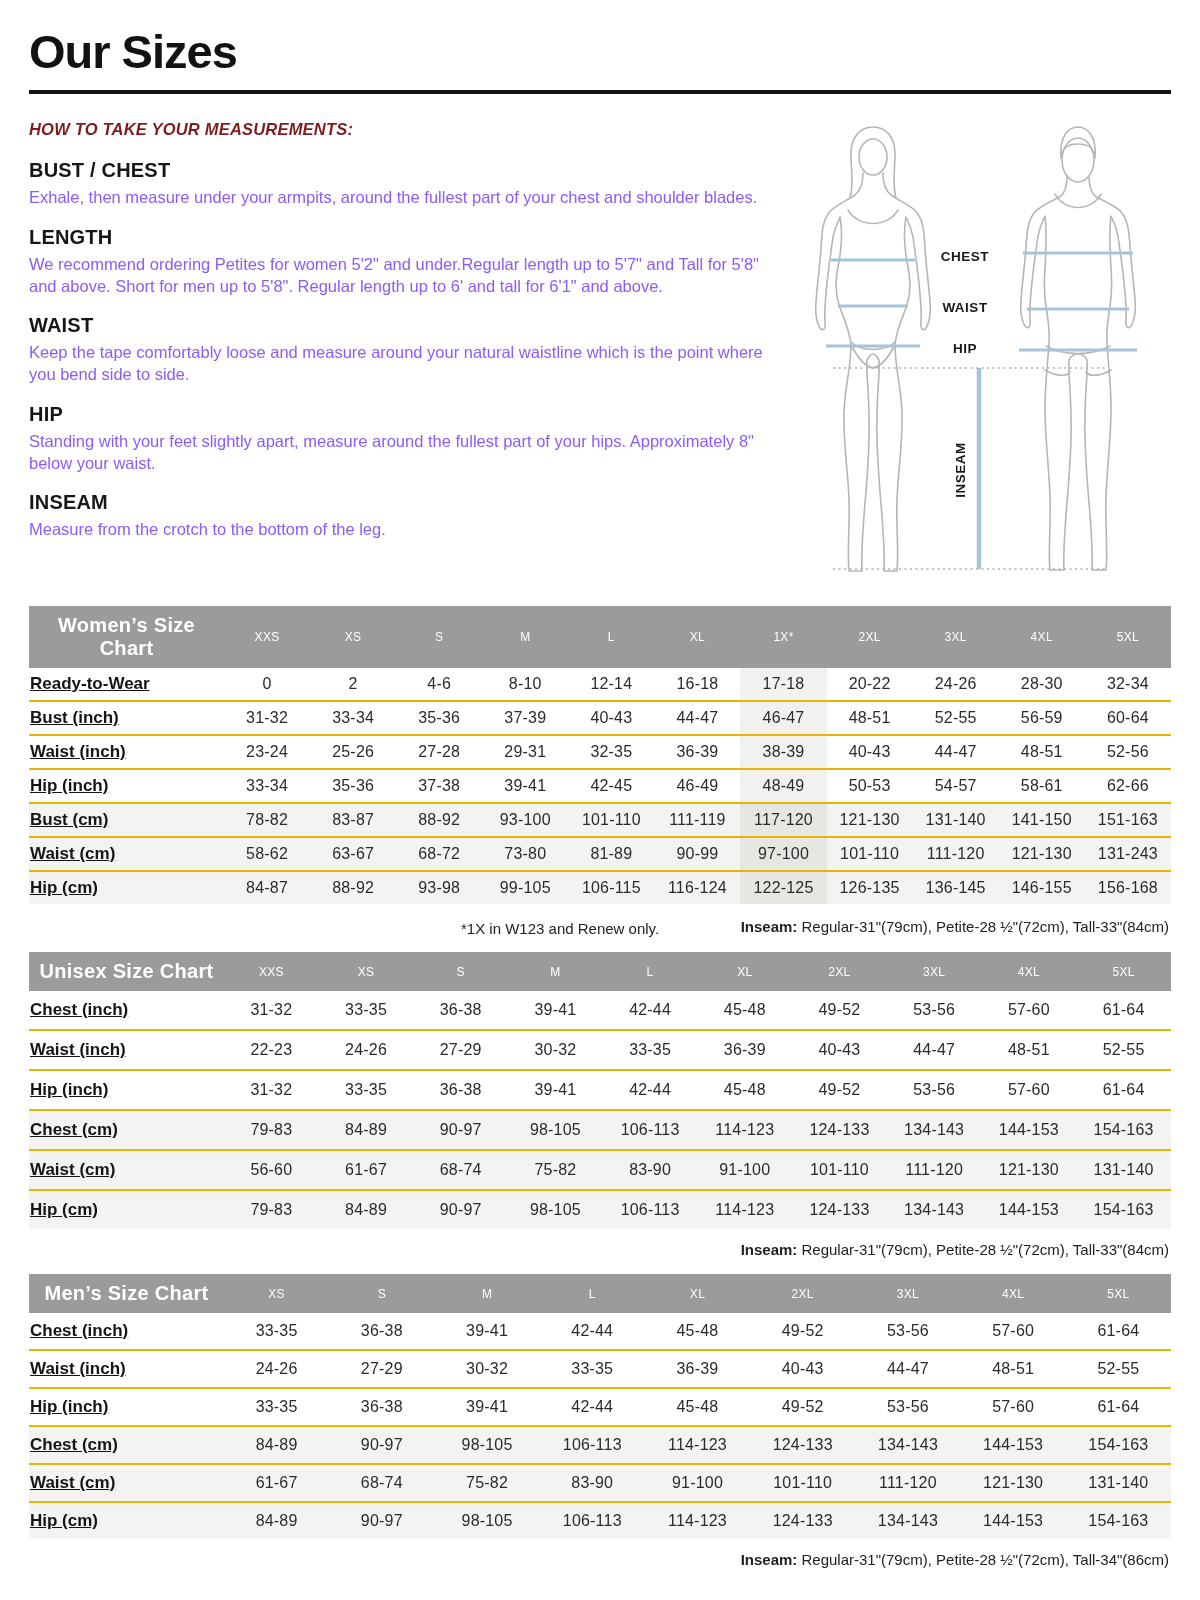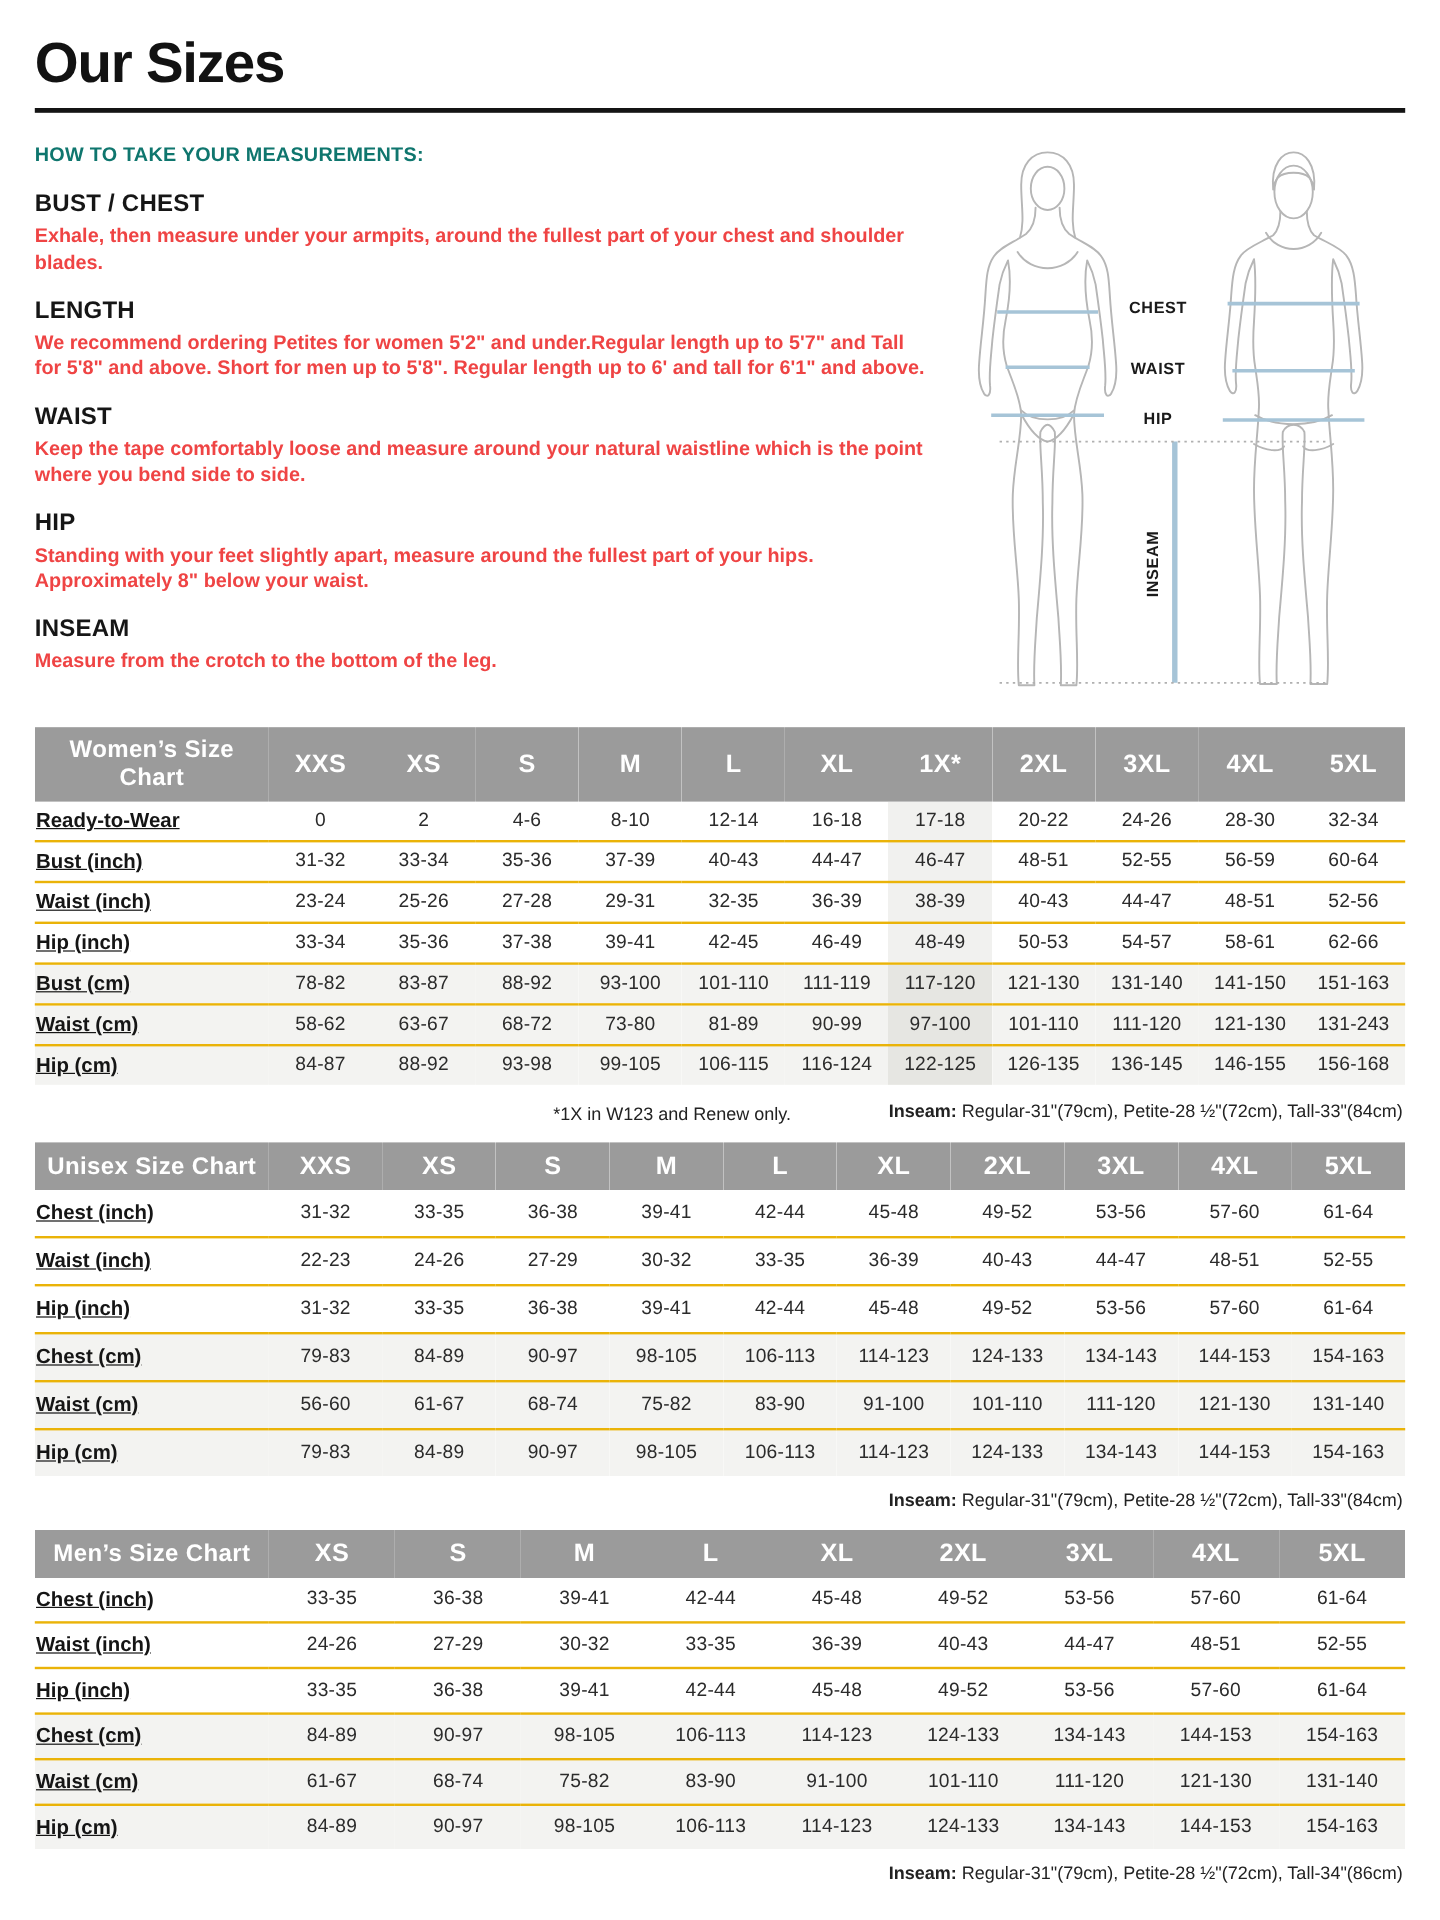--- a/index.html
+++ b/index.html
@@ -2,34 +2,34 @@
 <html><head>
 <meta charset="utf-8">
 <style>
   html,body{margin:0;padding:0;background:#ffffff;}
   body{width:1200px;font-family:"Liberation Sans","DejaVu Sans",sans-serif;color:#222;}
   .page{padding:0 29px;}
   h1.page-title{font-size:47px;font-weight:800;letter-spacing:-1px;color:#121212;margin:24px 0 11px 0;}
   .title-rule{border:none;border-top:4px solid #141414;margin:0 0 0 0;}
   .top-section{display:flex;align-items:flex-start;margin-top:26px;}
   .instructions{width:748px;flex:0 0 748px;}
-  .instructions h2{font-size:16.5px;font-weight:800;color:#0f766e;margin:0 0 20px 0;letter-spacing:.2px;}
+  .instructions h2{font-size:16.5px;font-weight:800;color:#7f1d1d;margin:0 0 20px 0;letter-spacing:.2px;font-style:italic;}
   .measure-section{margin-bottom:17px;}
   .measure-section h3{font-size:20px;font-weight:800;color:#161616;margin:0 0 5px 0;letter-spacing:.2px;}
-  .measure-section p{font-size:16.5px;line-height:1.32;color:#ef4444;margin:0;font-weight:bold;}
+  .measure-section p{font-size:16.5px;line-height:1.32;color:#8b5cf6;margin:0;}
   .figure-wrap{margin-left:auto;width:378px;text-align:center;}
   .figure-wrap svg{display:block;}
   .fig-outline{fill:none;stroke:#b6b6b6;stroke-width:1.6;stroke-linecap:round;stroke-linejoin:round;}
   .fig-line{stroke-width:3;stroke-linecap:butt;}
   .fig-dotted{stroke:#b0b0b0;stroke-width:1.4;stroke-dasharray:2 3.5;}
   .fig-label{font-family:"Liberation Sans",sans-serif;font-size:13.5px;font-weight:700;fill:#1a1a1a;letter-spacing:.5px;}
   .tables{margin-top:16px;}
   table.size-table{width:100%;border-collapse:collapse;table-layout:fixed;}
   table.size-table th,table.size-table td{text-align:center;overflow:hidden;}
-  table.size-table thead th{background:#9b9b9b;color:#ffffff;font-size:21px;font-weight:700;padding:8px 2px;letter-spacing:.3px;}
+  table.size-table thead th{background:#9b9b9b;color:#ffffff;font-size:12px;font-weight:400;padding:8px 2px;letter-spacing:.3px;}
   table.size-table thead th.t-title{font-size:20px;font-weight:700;}
   table.size-table tbody th{font-size:17px;font-weight:800;color:#151515;text-align:left;padding-right:24px;text-decoration:underline;}
   table.size-table tbody td{font-size:16px;color:#2b2b2b;letter-spacing:.2px;}
   table.size-table tbody tr{border-top:2px solid #eab308;}
   table.size-table tbody tr:first-child{border-top:none;}
   table.size-table tbody tr.gray{background:#f3f3f1;padding-left:12px;}
   table.size-table tbody td.hl{background:rgba(95,95,82,0.09);}
   .w-rows tbody th,.w-rows tbody td{padding-top:6px;padding-bottom:6px;}
   .u-rows tbody th,.u-rows tbody td{padding-top:9px;padding-bottom:9px;}
   .m-rows tbody th,.m-rows tbody td{padding-top:8px;padding-bottom:8px;}

